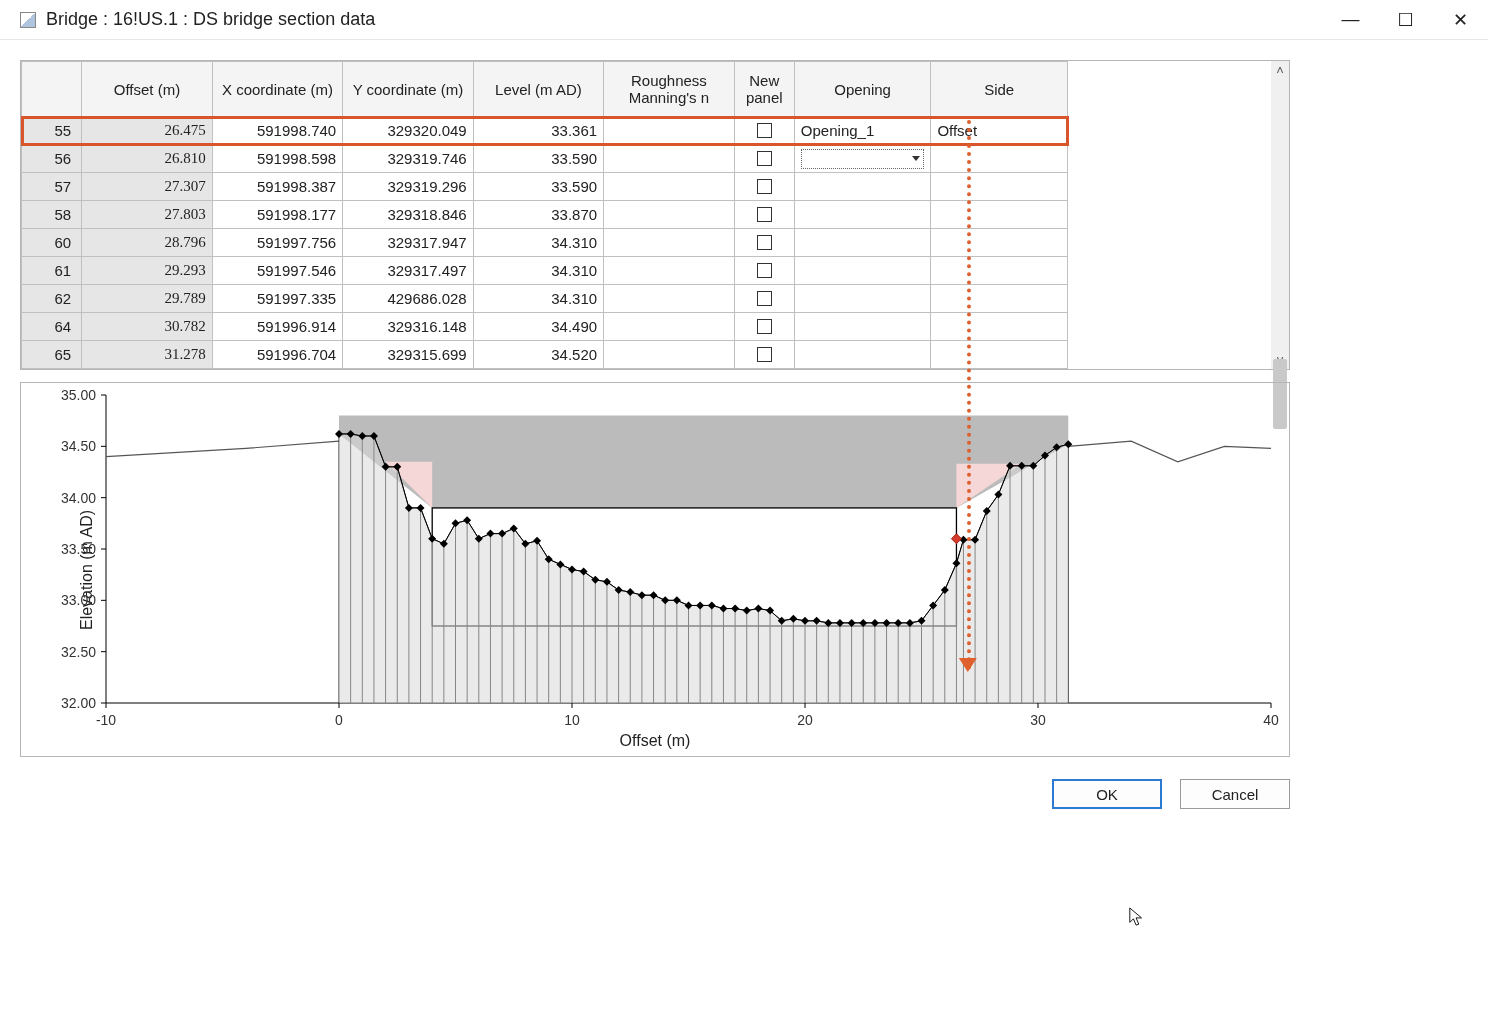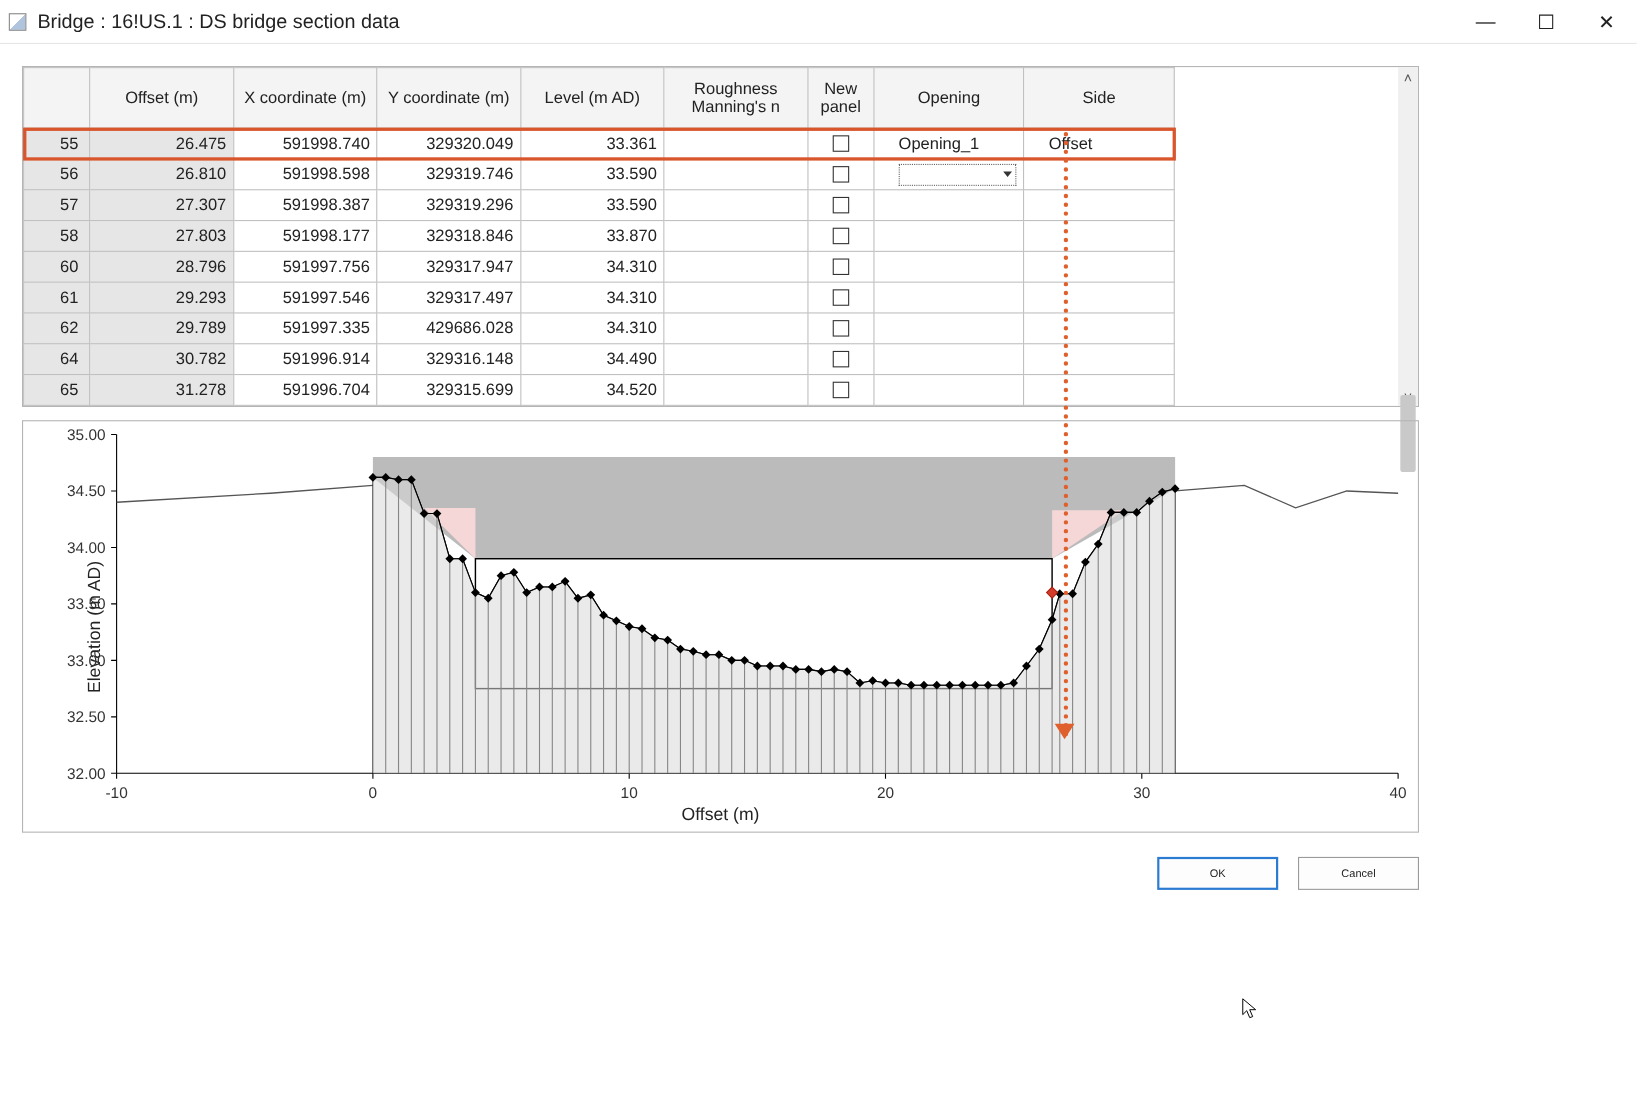--- a/index.html
+++ b/index.html
@@ -11,21 +11,21 @@
     background: #fff;
     width: 1488px; height: 1012px;
     overflow: hidden;
   }
 
   
   .titlebar {
     height: 40px;
     display: flex;
     align-items: center;
-    padding-left: 8px;
+    padding-left: 20px;
     border-bottom: 1px solid #e6e6e6;
   }
   .titlebar .app-icon {
     width: 16px; height: 16px;
     border: 1px solid #888;
     background: linear-gradient(135deg,#fff 50%,#b0c4de 50%);
     margin-right: 10px;
   }
   .titlebar .title { flex: 1; font-size: 18px; }
   .titlebar .wbtn {
@@ -59,23 +59,23 @@
   }
   table.grid th {
     background: #f4f4f4;
     font-weight: normal;
     text-align: center;
     height: 55px;
     font-size: 15px;
   }
   table.grid td { text-align: right; }
   table.grid td.idx { background:#e6e6e6; text-align:right; padding-right:10px;margin-top:16px; }
-  table.grid td.offs { background:#e6e6e6; }
+  table.grid td.offs { background:#e6e6e6;font-family:Liberation Serif, serif; }
   table.grid td.chk { text-align:center; }
-  table.grid td.txt { text-align:left; padding-left:22px; }
+  table.grid td.txt { text-align:left; padding-left:6px; }
   table.grid input[type=checkbox]{
     width:15px; height:15px; vertical-align:middle;
     appearance:none; border:1px solid #333; background:#fff;
   }
   .dropcell {
     width:100%; height:20px; border:1px dotted #666;
     display:flex; align-items:center; justify-content:flex-end;
     padding-right:3px;
   }
   .dropcell span.caret {
@@ -144,21 +144,21 @@
   }
 
   
   .btnrow {
     display:flex; justify-content:flex-end; gap:18px;
     width:1270px; margin-top:22px;
   }
   .btn {
     min-width:110px; height:30px;
     border:1px solid #9a9a9a; background:#fdfdfd;
-    font-size:10px;
+    font-size:15px;
     display:flex; align-items:center; justify-content:center;
     cursor:pointer;
   }
   .btn.ok { border:2px solid #2a7bd1; }
   .cursor {
     position:absolute;
     left:1128px; top:866px;
     width:18px;height:22px;
     pointer-events:none;
   }

